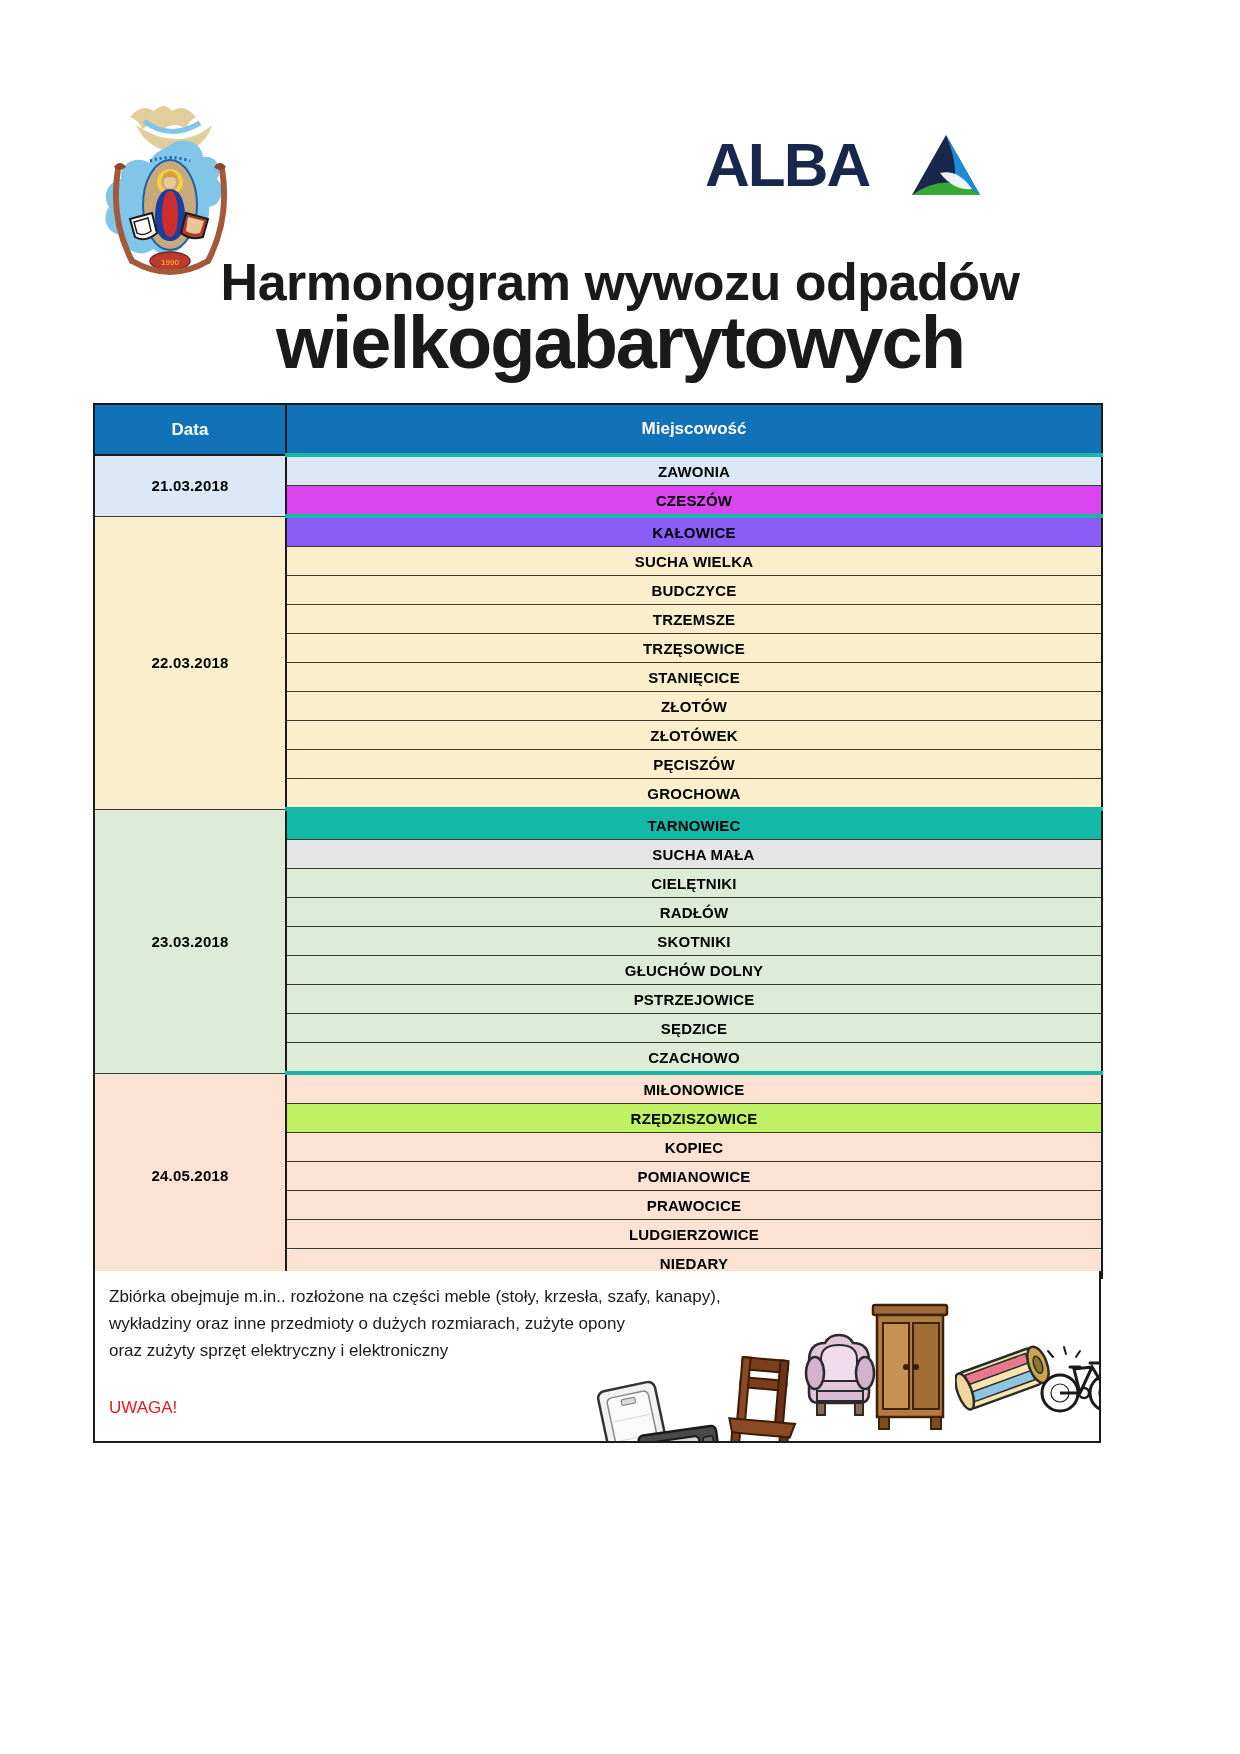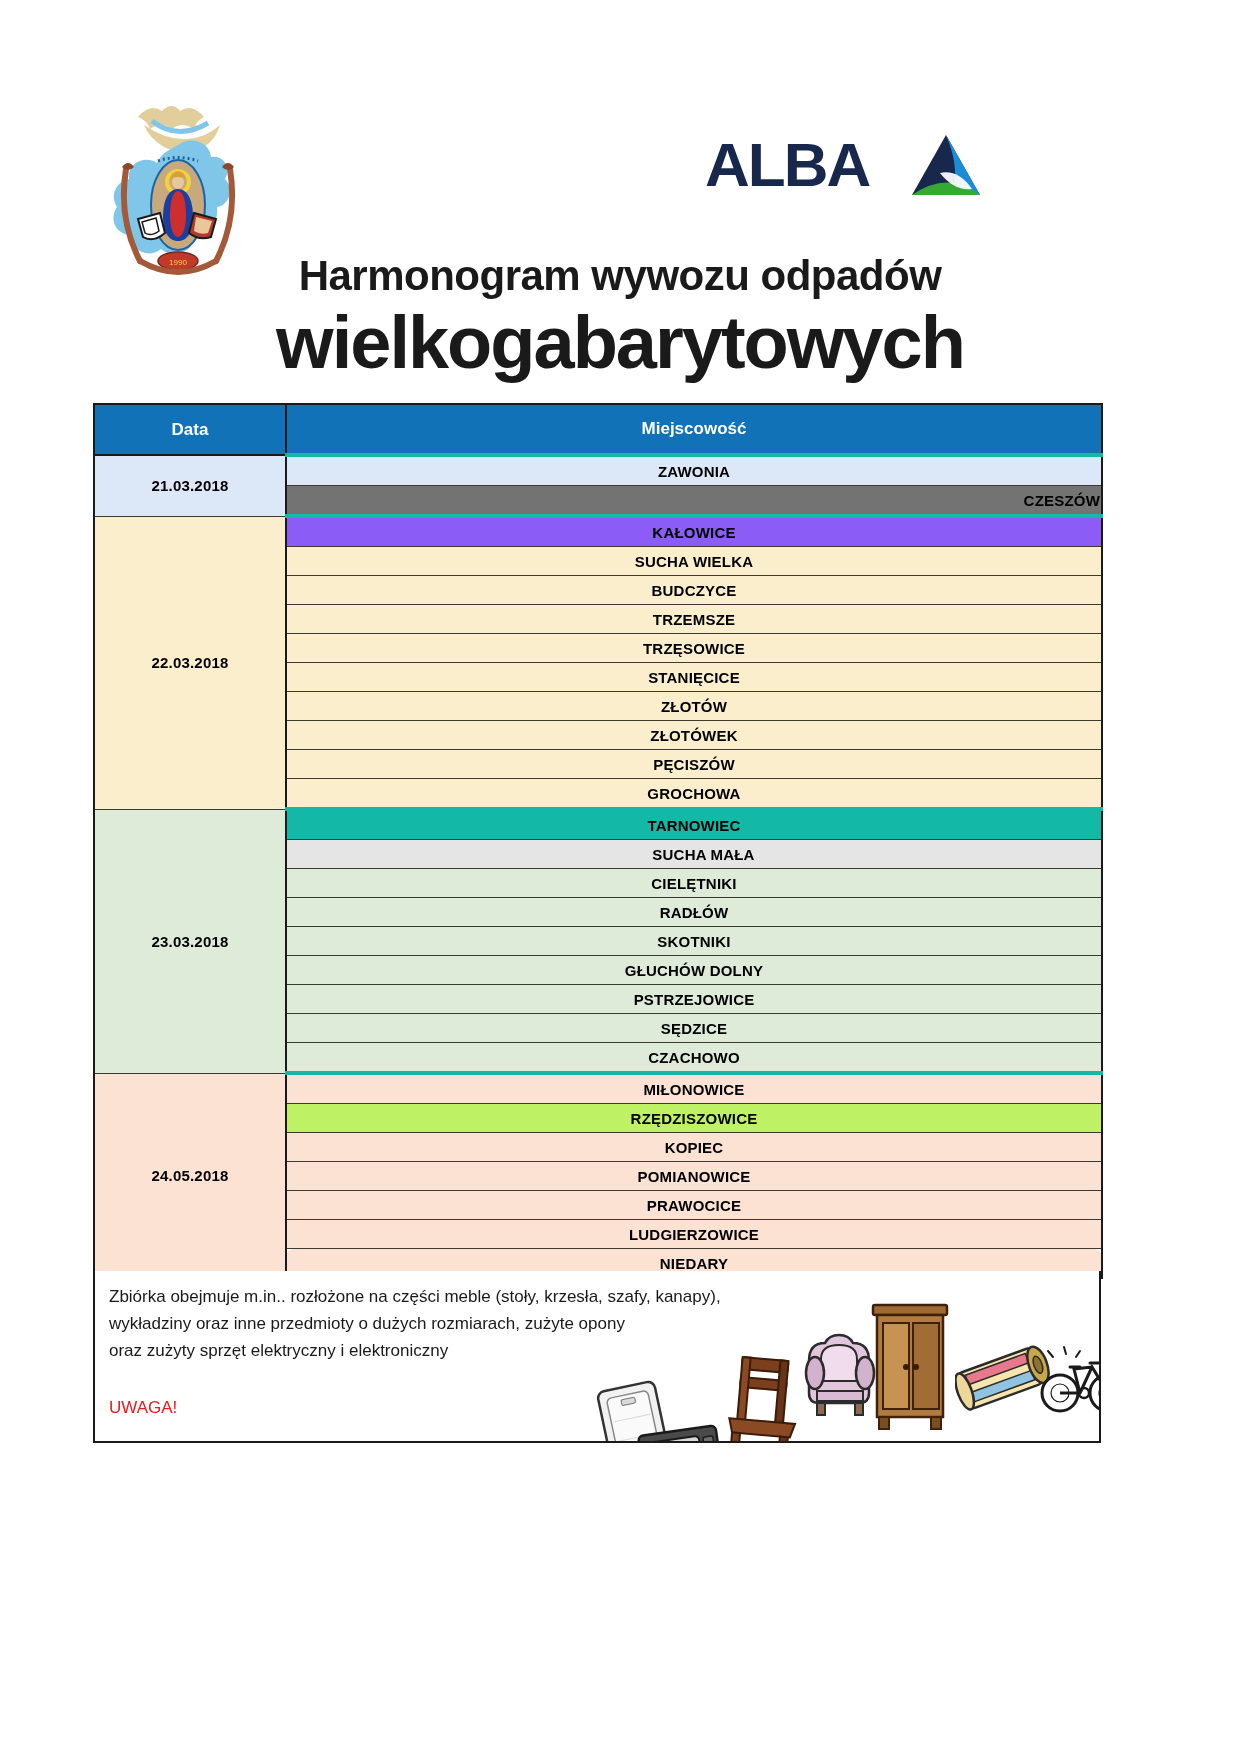--- a/index.html
+++ b/index.html
@@ -28,21 +28,21 @@
     position: absolute;
     left: 0;
     top: 0;
     width: 1240px;
     height: 270px;
   }
 
   
   .herb {
     position: absolute;
-    left: 108px;
+    left: 100px;
     top: 95px;
     width: 140px;
     height: 185px;
   }
   .herb svg { display:block; width:140px; height:185px; }
 
   
   .alba-logo {
     position: absolute;
     left: 705px;
@@ -71,21 +71,21 @@
   }
   .alba-mark svg { display:block; }
 
   
   .title-line1 {
     position: absolute;
     left: 0;
     top: 252px;
     width: 1240px;
     text-align: center;
-    font-size: 42px;
+    font-size: 52px;
     font-weight: bold;
     letter-spacing: -0.5px;
     color: #1a1a1a;
     font-family: "Liberation Sans", sans-serif;
   }
   .title-line2 {
     position: absolute;
     left: 0;
     top: 300px;
     width: 1240px;
@@ -280,21 +280,21 @@
           <th>Data</th>
           <th>Miejscowość</th>
         </tr>
       </thead>
       <tbody id="sched-body">
           <tr class="grp-first">
             <td class="date-cell" rowspan="2" style="background: rgb(220, 232, 247);">21.03.2018</td>
             <td class="place-cell" style="background: rgb(220, 232, 247);">ZAWONIA</td>
           </tr>
           <tr class="grp-last">
-            <td class="place-cell" style="background: #737373; text-align: right;">CZESZÓW</td>
+            <td class="place-cell" style="background: #d946ef;">CZESZÓW</td>
           </tr>
           <tr class="grp-first">
             <td class="date-cell" rowspan="10" style="background: rgb(251, 238, 204);">22.03.2018</td>
             <td class="place-cell" style="background: #8b5cf6;">KAŁOWICE</td>
           </tr>
           <tr>
             <td class="place-cell" style="background: rgb(251, 238, 204);">SUCHA WIELKA</td>
           </tr>
           <tr>
             <td class="place-cell" style="background: rgb(251, 238, 204);">BUDCZYCE</td>

